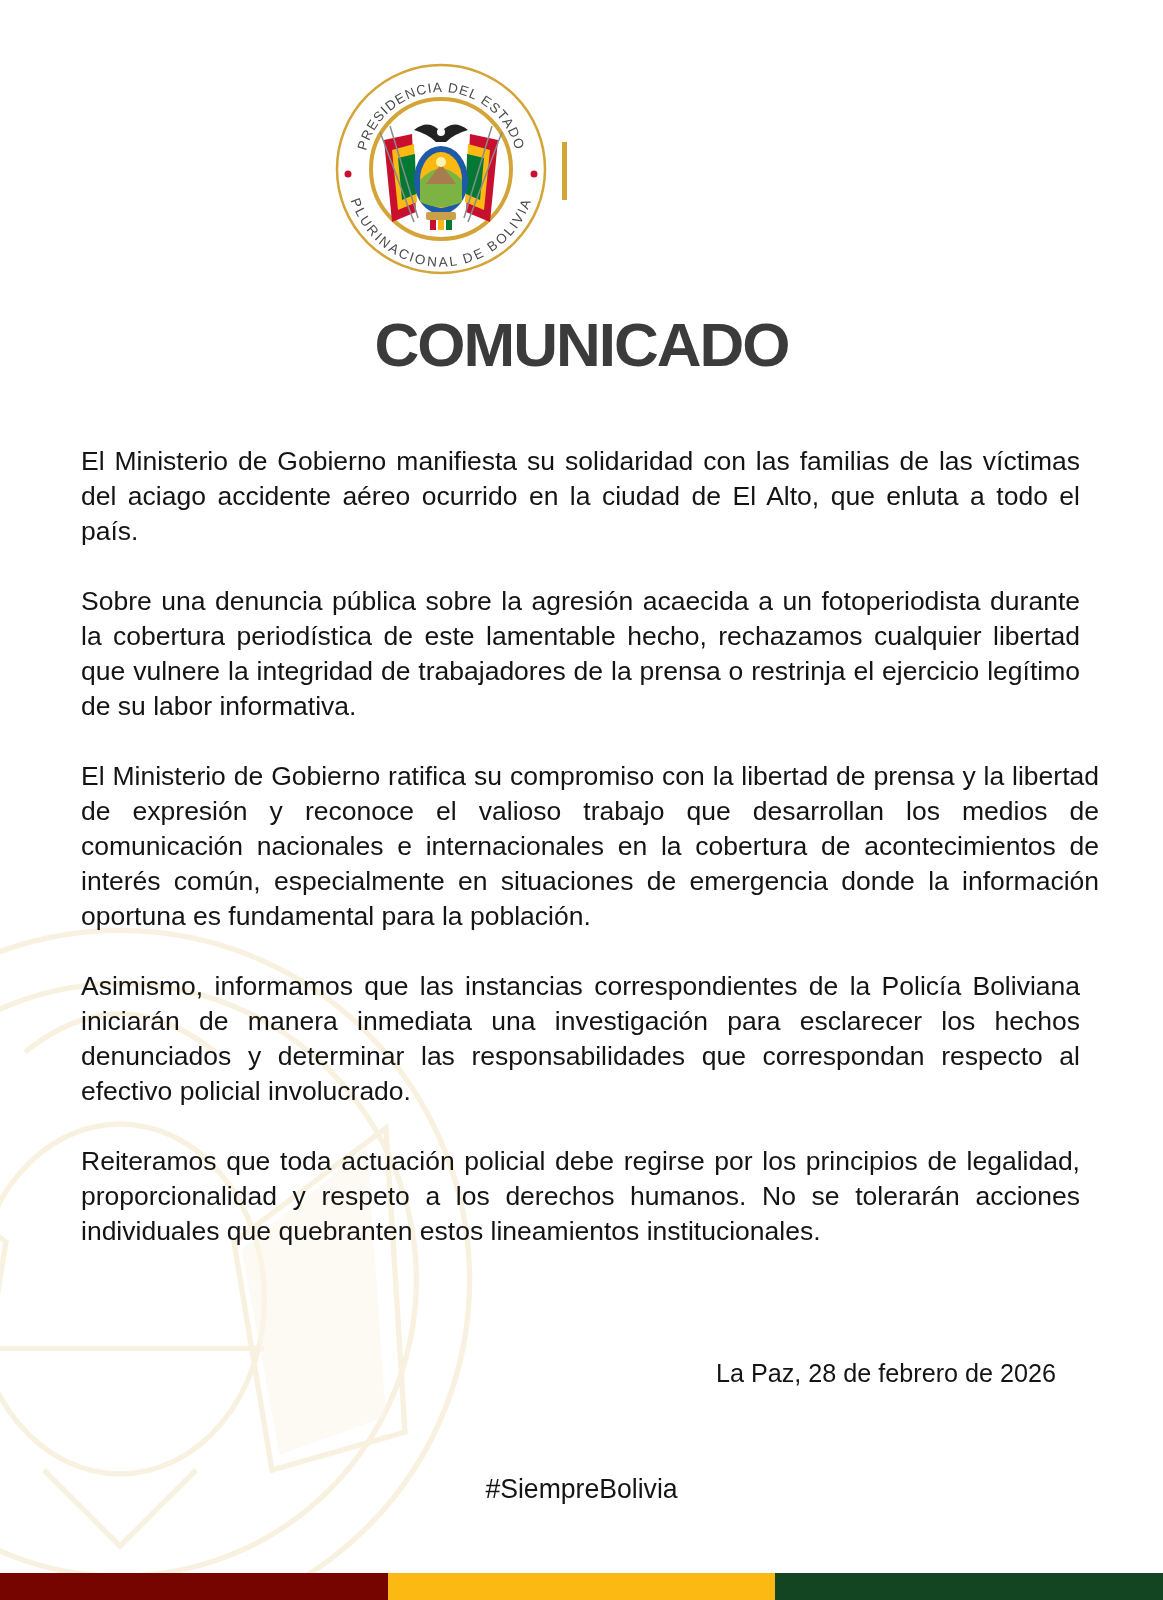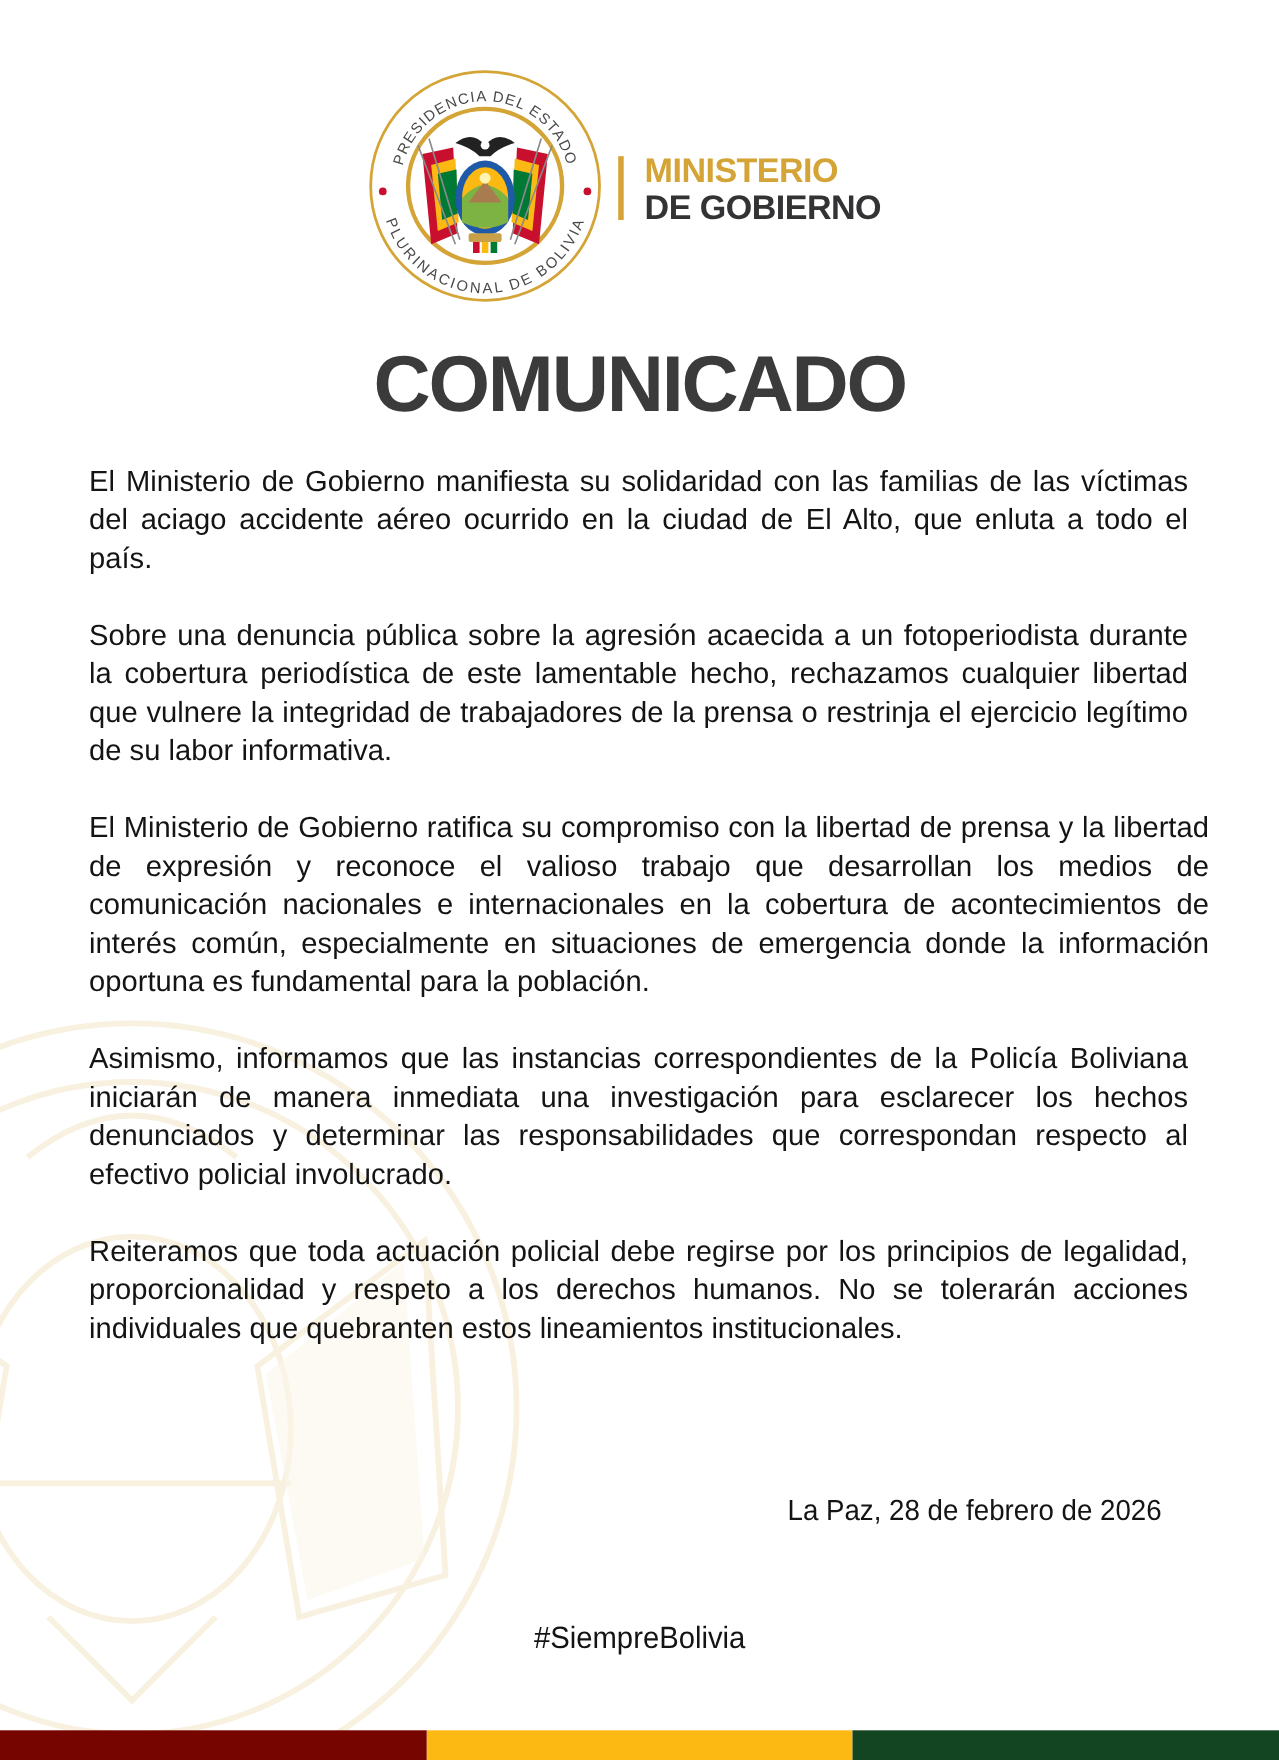--- a/index.html
+++ b/index.html
@@ -23,25 +23,25 @@
     .brand {
       position: absolute; left: 252px; top: 77px; line-height: 1;
       font-family: "Liberation Sans", sans-serif; font-weight: 700; letter-spacing: -0.5px;
     }
     .brand .line1 { color: #d4a437; font-size: 31px; display: block; }
     .brand .line2 { color: #333335; font-size: 31px; display: block; margin-top: 3px; }
 
     .title {
       position: absolute; left: 0; width: 1163px; top: 314px; text-align: center;
       font-family: "Liberation Sans", sans-serif; font-weight: 700;
-      font-size: 72px; letter-spacing: -2px; color: #3b3b3b; line-height: 1;
+      font-size: 62px; letter-spacing: -2px; color: #3b3b3b; line-height: 1;
     }
 
     .body-text {
-      position: absolute; left: 81px; top: 420px; width: 999px;
+      position: absolute; left: 81px; top: 444px; width: 999px;
       font-family: "Liberation Sans", sans-serif; font-size: 26.5px; line-height: 35px;
       color: #141414; text-align: justify;
     }
     .body-text p { margin-bottom: 35px; }
     .body-text p.p3 { width: 1018px; }
 
     .date {
       position: absolute; right: 107px; top: 1358px;
       font-family: "Liberation Sans", sans-serif; font-size: 26.5px; color: #141414;
       transform: scaleX(0.95); transform-origin: right;
@@ -120,24 +120,20 @@
       <path d="M80 68 Q95 56 107 70 Q119 56 134 68 Q120 72 112 80 L102 80 Q94 72 80 68 Z" fill="#222"></path>
       <circle cx="107" cy="70" r="4" fill="#fff"></circle>
 
       <rect x="92" y="150" width="30" height="8" rx="2" fill="#c8a04a"></rect>
       <rect x="96" y="158" width="6" height="10" fill="#c8102e"></rect>
       <rect x="104" y="158" width="6" height="10" fill="#fdb913"></rect>
       <rect x="112" y="158" width="6" height="10" fill="#007934"></rect>
     </g>
   </svg>
   <div class="divider-bar"></div>
-  <div class="brand">
-    <span class="line1">MINISTERIO</span>
-    <span class="line2">DE GOBIERNO</span>
-  </div>
 </div>
 
 <h1 class="title">COMUNICADO</h1>
 
 <div class="body-text">
   <p>El Ministerio de Gobierno manifiesta su solidaridad con las familias de las víctimas del aciago accidente aéreo ocurrido en la ciudad de El Alto, que enluta a todo el país.</p>
   <p>Sobre una denuncia pública sobre la agresión acaecida a un fotoperiodista durante la cobertura periodística de este lamentable hecho, rechazamos cualquier libertad que vulnere la integridad de trabajadores de la prensa o restrinja el ejercicio legítimo de su labor informativa.</p>
   <p class="p3">El Ministerio de Gobierno ratifica su compromiso con la libertad de prensa y la libertad de expresión y reconoce el valioso trabajo que desarrollan los medios de comunicación nacionales e internacionales en la cobertura de acontecimientos de interés común, especialmente en situaciones de emergencia donde la información oportuna es fundamental para la población.</p>
   <p>Asimismo, informamos que las instancias correspondientes de la Policía Boliviana iniciarán de manera inmediata una investigación para esclarecer los hechos denunciados y determinar las responsabilidades que correspondan respecto al efectivo policial involucrado.</p>
   <p>Reiteramos que toda actuación policial debe regirse por los principios de legalidad, proporcionalidad y respeto a los derechos humanos. No se tolerarán acciones individuales que quebranten estos lineamientos institucionales.</p>

